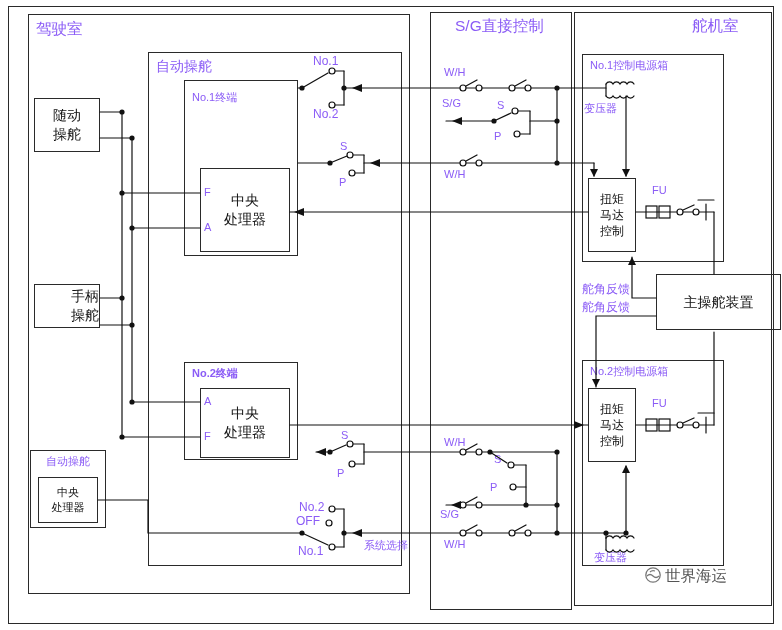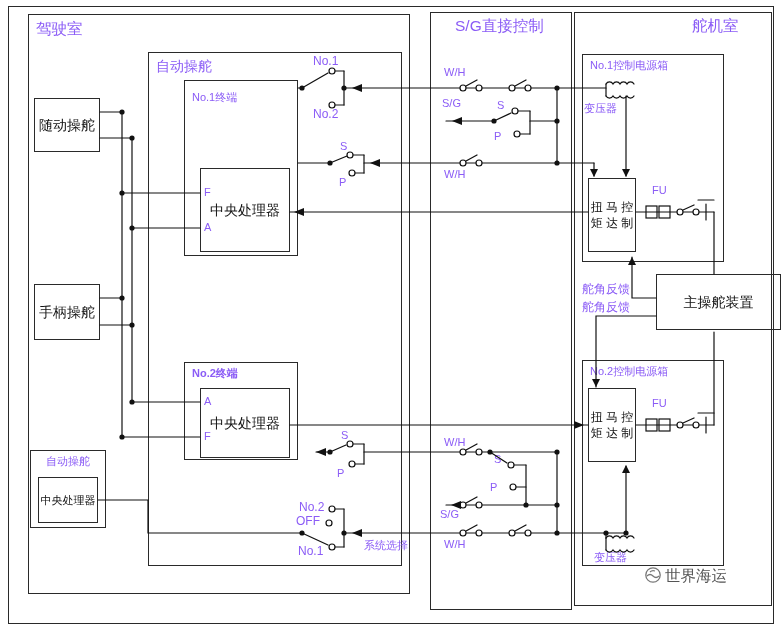--- a/index.html
+++ b/index.html
@@ -1,21 +1,21 @@
 <!DOCTYPE html>
 <html><head>
 <meta charset="utf-8">
 <style>
   html,body{margin:0;padding:0;background:#fff;}
   #stage{position:relative;width:782px;height:630px;background:#fff;overflow:hidden;
          font-family:"Liberation Sans","DejaVu Sans",sans-serif;color:#111;}
   .box{position:absolute;border:1.4px solid #2a2a2a;background:transparent;box-sizing:border-box;}
   .lbl{position:absolute;line-height:1.15;white-space:nowrap;color:#8b5cf6;}
   .s11{font-size:11px}.s12{font-size:12px}.s13{font-size:11px}.s14{font-size:14px}.s15{font-size:15.5px}
-  .cpu{display:flex;flex-direction:row;align-items:center;justify-content:center;text-align:center;}
+  .cpu{display:flex;flex-direction:column;align-items:center;justify-content:center;text-align:center;}
   .cpu span{display:block;line-height:1.35;}
   svg.wires{position:absolute;left:0;top:0;pointer-events:none;}
   .wm{color:#555;}
 </style>
 </head>
 <body>
 
 <div id="stage">
 
   <div class="box" style="left:8px;top:6px;width:766px;height:618px;border-width:1.8px;"></div>
@@ -45,21 +45,21 @@
     <span>中央</span>
     <span>处理器</span>
   </div>
   <div class="lbl s13" style="left:204px;top:395px;">A</div>
   <div class="lbl s13" style="left:204px;top:430px;">F</div>
 
   <div class="box cpu s14" style="left:34px;top:98px;width:66px;height:54px;">
     <span>随动</span>
     <span>操舵</span>
   </div>
-  <div class="box cpu s14" style="left:34px;top:284px;width:66px;height:56px;">
+  <div class="box cpu s14" style="left:34px;top:284px;width:66px;height:44px;align-items:flex-end;">
     <span>手柄</span>
     <span>操舵</span>
   </div>
   <div class="box" style="left:30px;top:450px;width:76px;height:78px;"></div>
   <div class="lbl s13" style="left:30px;top:455px;width:76px;text-align:center;">自动操舵</div>
   <div class="box cpu s11" style="left:38px;top:477px;width:60px;height:46px;">
     <span>中央</span>
     <span>处理器</span>
   </div>
 

